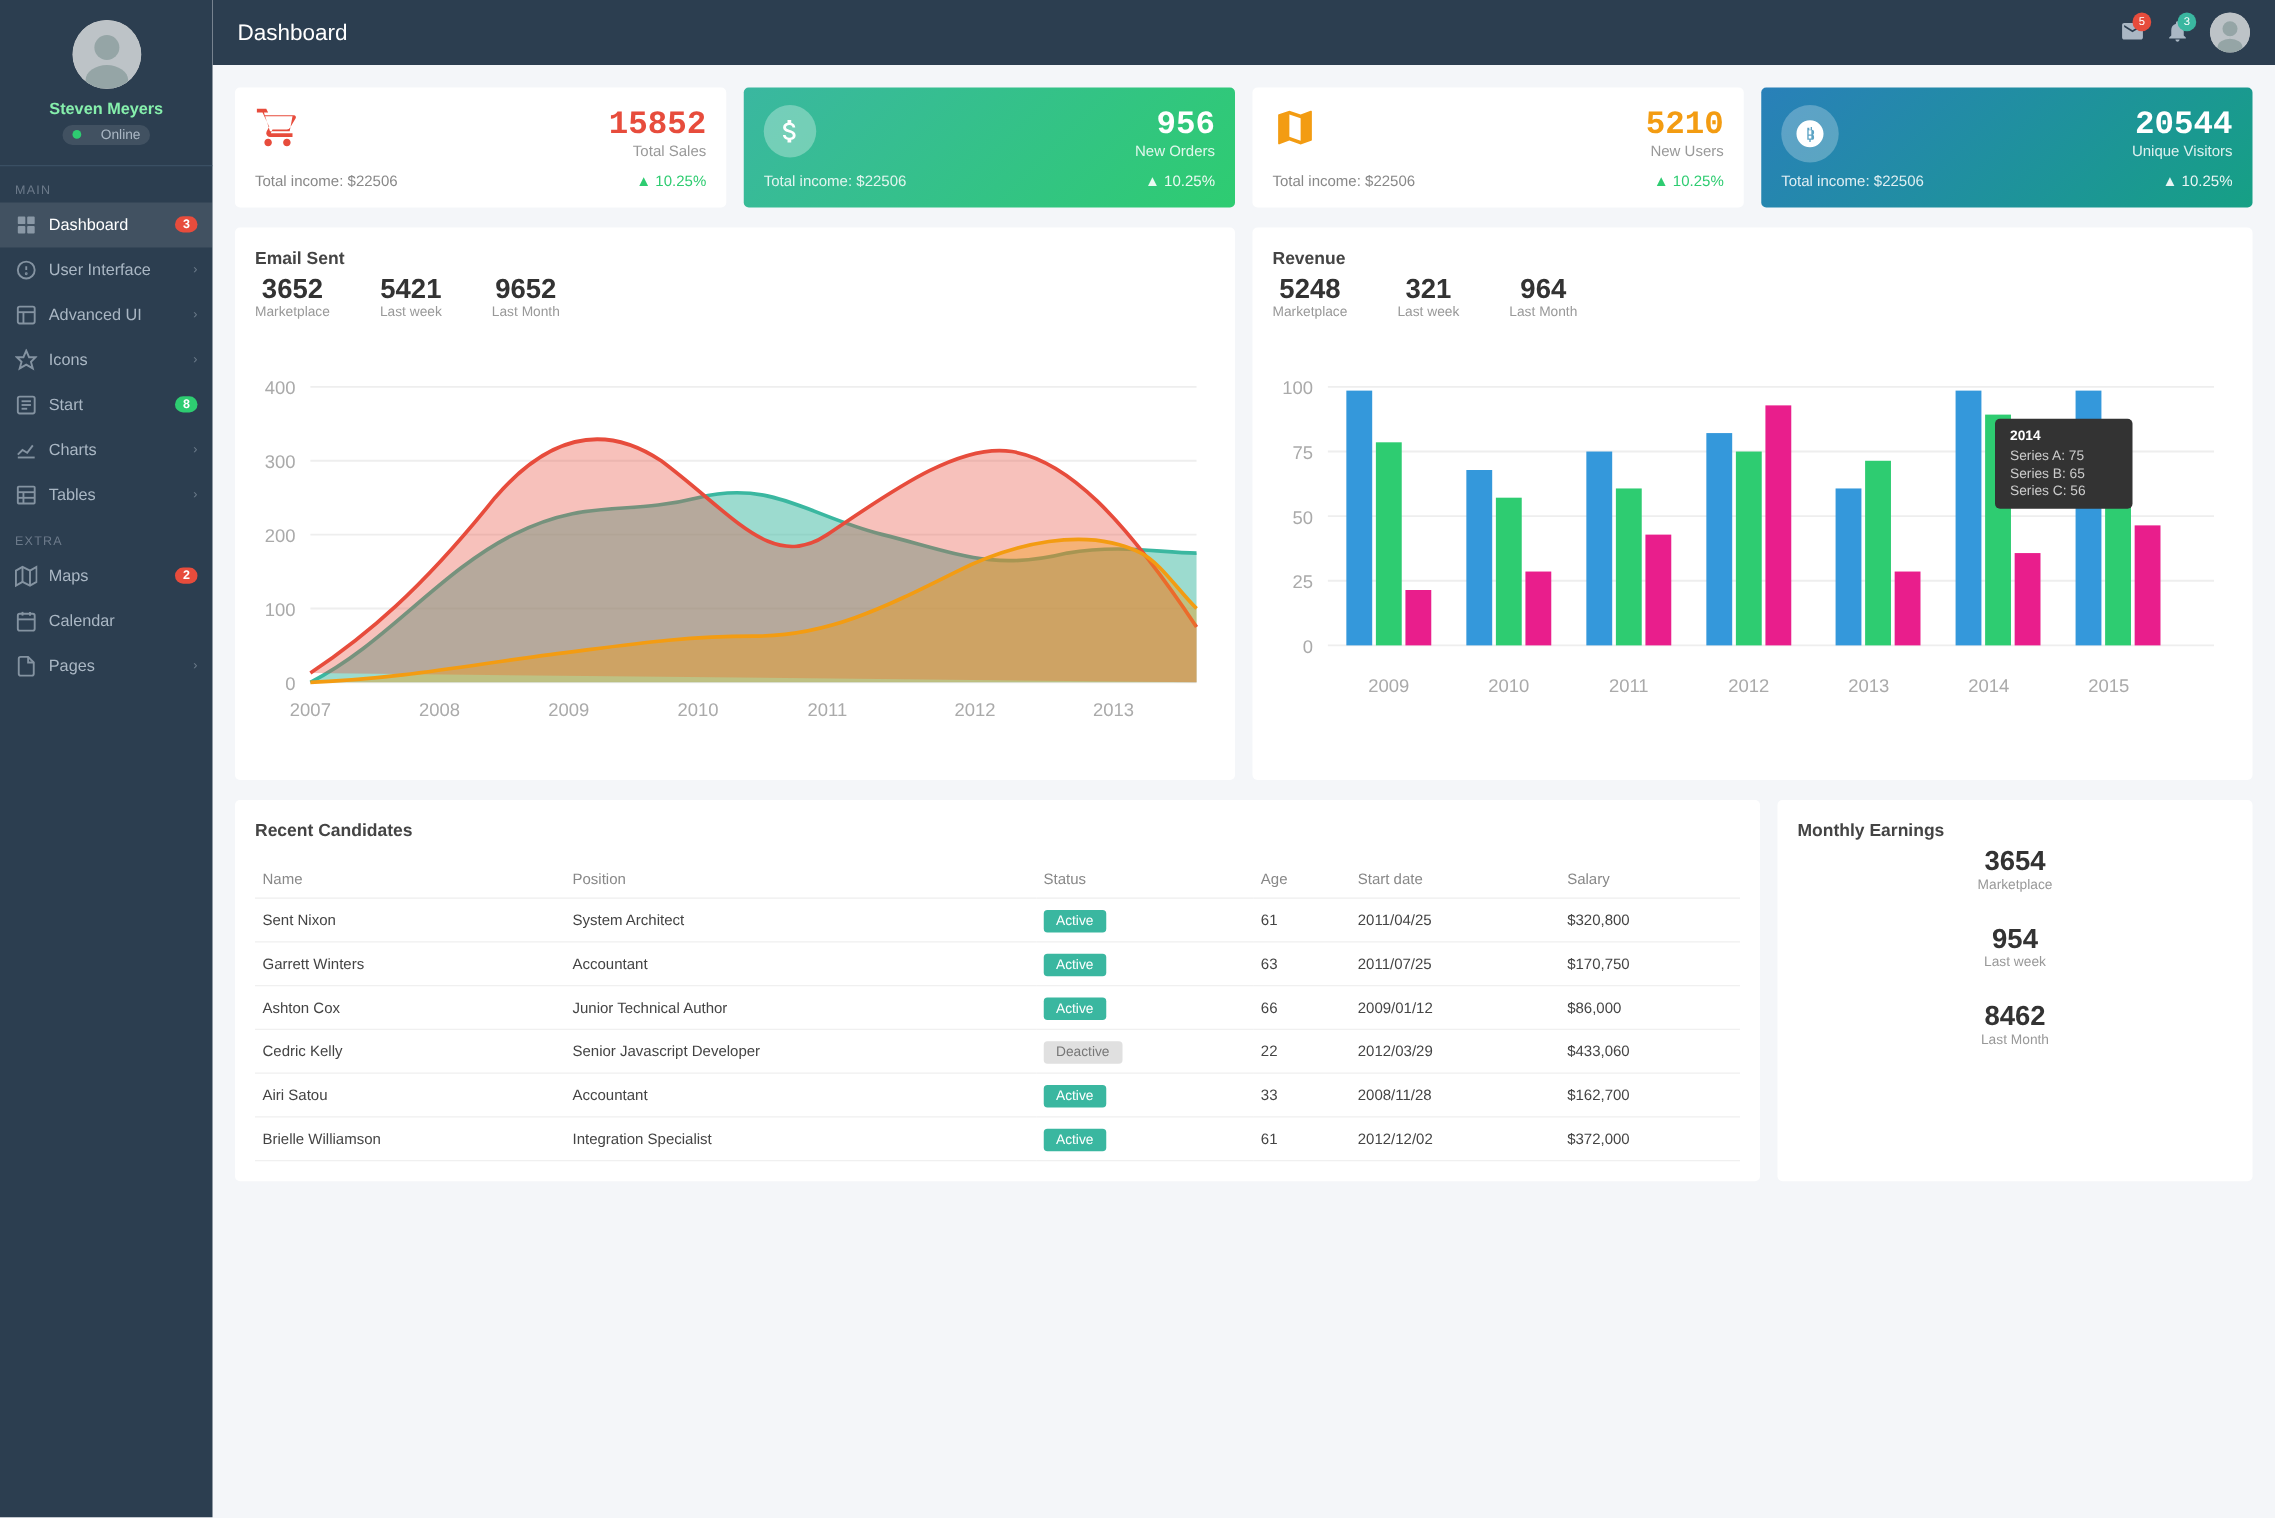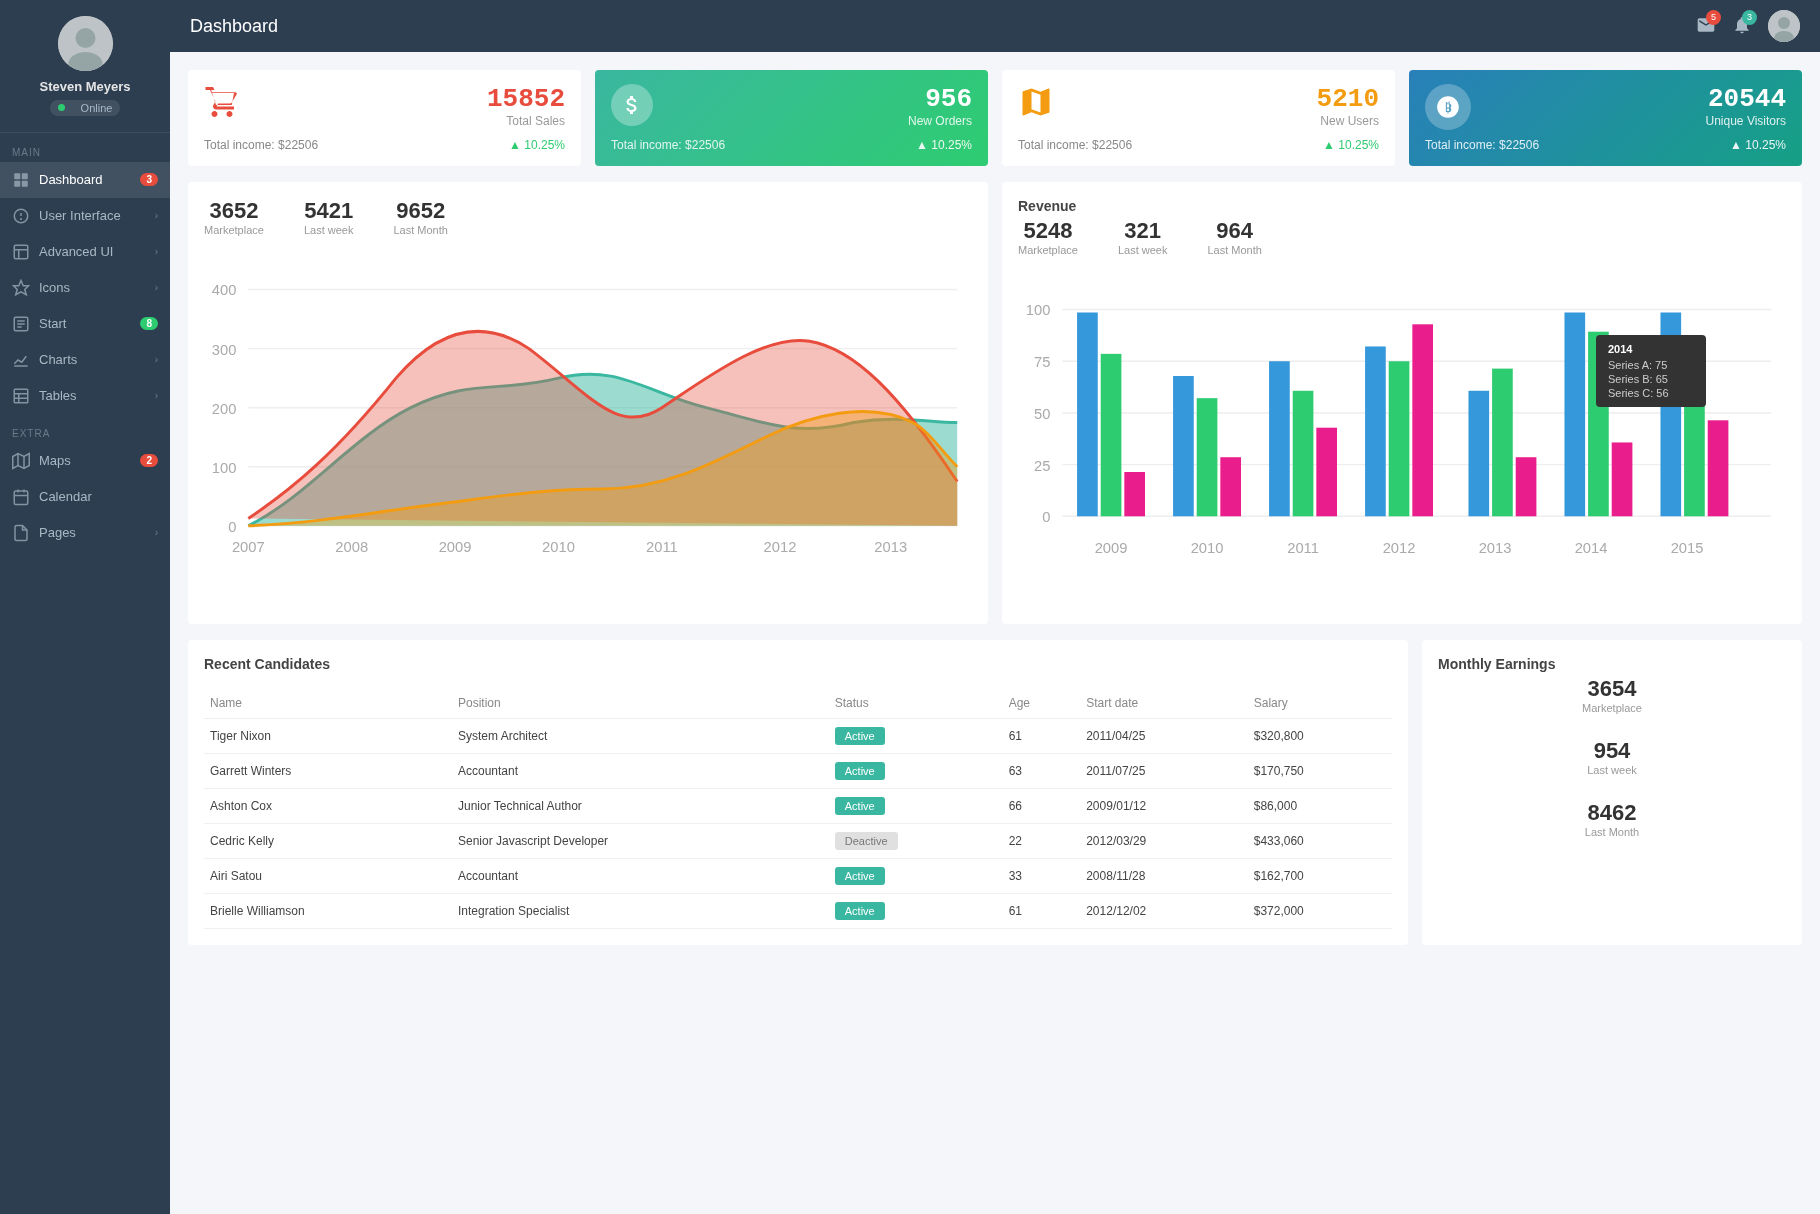--- a/index.html
+++ b/index.html
@@ -6,21 +6,21 @@
     body { font-family: 'Segoe UI', Arial, sans-serif; background: #f4f6f9; display: flex; height: 100vh; overflow: hidden; font-size: 13px; }
 
     
     .sidebar { width: 170px; background: #2c3e50; color: #aab7c4; display: flex; flex-direction: column; height: 100vh; overflow-y: auto; flex-shrink: 0; }
     .sidebar-logo { padding: 16px 12px; display: flex; align-items: center; gap: 8px; border-bottom: 1px solid #3a4f63; }
     .logo-icon { width: 28px; height: 28px; background: #3ab7a0; border-radius: 4px; display: flex; align-items: center; justify-content: center; color: white; font-weight: bold; font-size: 10px; }
     .logo-text { color: white; font-weight: 700; font-size: 15px; }
     .sidebar-profile { padding: 16px 12px; text-align: center; border-bottom: 1px solid #3a4f63; }
     .avatar-circle { width: 55px; height: 55px; border-radius: 50%; background: #ccc; margin: 0 auto 8px; overflow: hidden; display: flex; align-items: center; justify-content: center; }
     .avatar-circle svg { width: 55px; height: 55px; }
-    .profile-name { color: #e5e5e5; font-weight: 600; font-size: 13px; margin-bottom: 5px; }
+    .profile-name { color: #86efac; font-weight: 600; font-size: 13px; margin-bottom: 5px; }
     .online-badge { display: inline-flex; align-items: center; gap: 16px; background: rgba(255,255,255,0.1); border-radius: 12px; padding: 2px 8px; font-size: 11px; color: #aab7c4; }
     .online-dot { width: 7px; height: 7px; border-radius: 50%; background: #2ecc71; }
     .sidebar-section-label { padding: 14px 12px 4px; font-size: 10px; text-transform: uppercase; letter-spacing: 1px; color: #6c7a8a; }
     .sidebar-item { display: flex; align-items: center; padding: 9px 12px; cursor: pointer; position: relative; transition: background 0.2s; }
     .sidebar-item.active { background: rgba(255,255,255,0.1); color: white; }
     .sidebar-item-icon { width: 18px; height: 18px; margin-right: 9px; opacity: 0.7; flex-shrink: 0; }
     .sidebar-item-label { flex: 1; font-size: 13px; }
     .sidebar-badge { background: #e74c3c; color: white; border-radius: 10px; padding: 1px 6px; font-size: 10px; font-weight: 600; }
     .sidebar-badge.green { background: #2ecc71; }
     .sidebar-chevron { font-size: 10px; opacity: 0.5; }
@@ -294,20 +294,21 @@
         <div class="stat-label white">Unique Visitors</div>
         <div class="stat-income white">Total income: $22506
           <span class="stat-growth white">▲ 10.25%</span>
         </div>
       </div>
     </div>
 
     <div class="charts-row">
 
       <div class="chart-card">
+        <div class="chart-title">Email Sent</div>
         <div class="chart-stats">
           <div class="chart-stat-item">
             <div class="chart-stat-num">3652</div>
             <div class="chart-stat-label">Marketplace</div>
           </div>
           <div class="chart-stat-item">
             <div class="chart-stat-num">5421</div>
             <div class="chart-stat-label">Last week</div>
           </div>
           <div class="chart-stat-item">
@@ -440,21 +441,21 @@
               <th>Name</th>
               <th>Position</th>
               <th>Status</th>
               <th>Age</th>
               <th>Start date</th>
               <th>Salary</th>
             </tr>
           </thead>
           <tbody id="candidates-tbody">
           <tr>
-    <td>Tiger Nixon</td>
+    <td>Sent Nixon</td>
     <td>System Architect</td>
     <td><span class="status-badge active">Active</span></td>
     <td>61</td>
     <td>2011/04/25</td>
     <td>$320,800</td>
   </tr>
               <tr>
     <td>Garrett Winters</td>
     <td>Accountant</td>
     <td><span class="status-badge active">Active</span></td>

